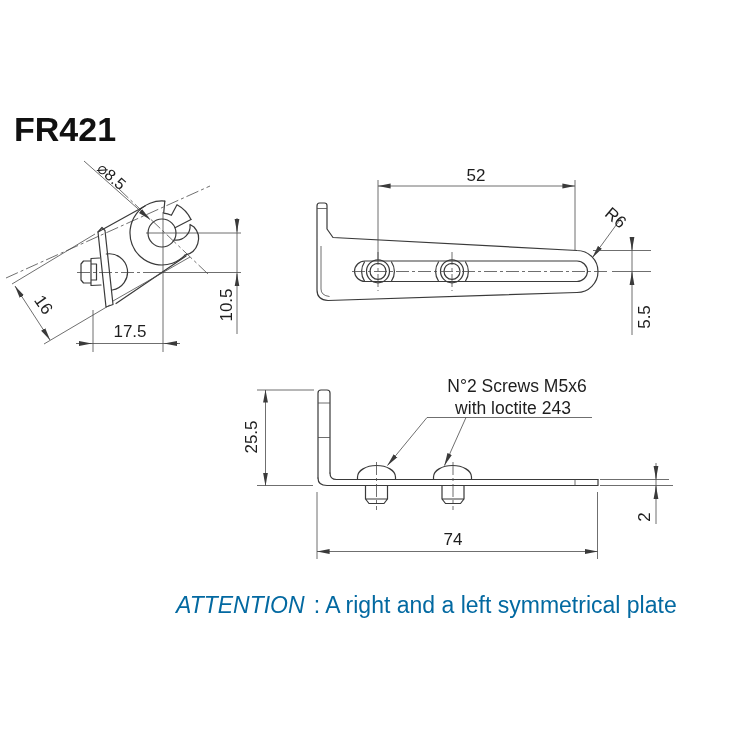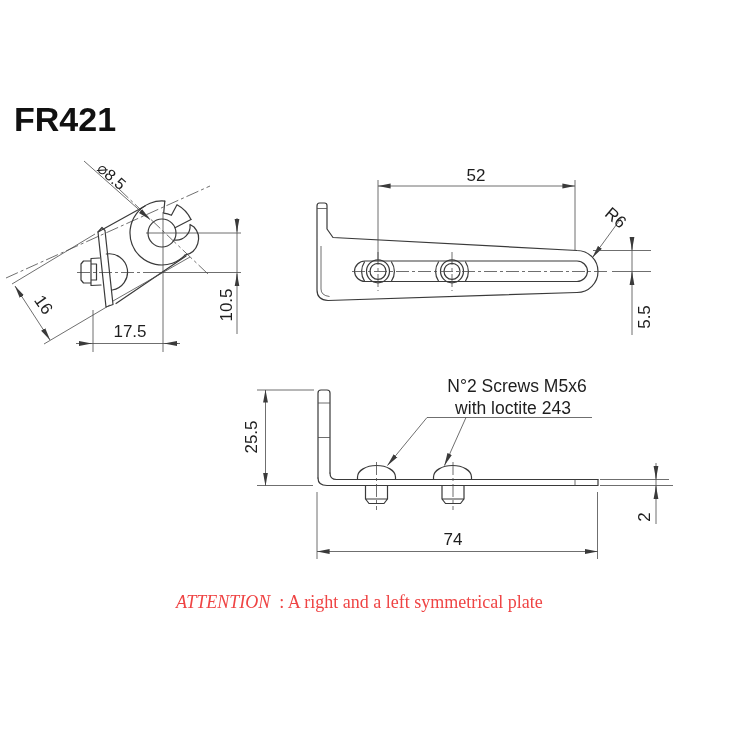--- a/index.html
+++ b/index.html
@@ -1,20 +1,20 @@
 <!DOCTYPE html>
 <html><head>
 <meta charset="utf-8">
 <style>
   html,body{margin:0;padding:0;background:#ffffff;}
   .page{position:relative;width:750px;height:750px;background:#ffffff;overflow:hidden;
         font-family:"Liberation Sans","DejaVu Sans",sans-serif;}
-  .title{position:absolute;left:14px;top:100px;font-size:34px;font-weight:700;color:#111;
+  .title{position:absolute;left:14px;top:110px;font-size:34px;font-weight:700;color:#111;
          letter-spacing:0px;}
-  .attention{position:absolute;left:176px;top:592px;font-size:18px;color:#ef4444;white-space:nowrap;font-family:Liberation Serif, serif;}
+  .attention{position:absolute;left:176px;top:592px;font-size:23px;color:#0369a1;white-space:nowrap;}
   .attention .att-label{font-style:italic;}
   .attention .att-rest{margin-left:9px;}
   svg{position:absolute;left:0;top:0;}
   svg text{font-family:"Liberation Sans","DejaVu Sans",sans-serif;fill:#1e1e1e;}
   .outline{fill:none;stroke:#3a3a3a;stroke-width:1.2;stroke-linejoin:round;stroke-linecap:round;}
   .thin{fill:none;stroke:#4a4a4a;stroke-width:0.8;stroke-linecap:butt;}
   .cl{fill:none;stroke:#4a4a4a;stroke-width:0.8;stroke-dasharray:13 3 3 3;}
   .dimtxt{font-size:16px;}
   .dimtxt-lg{font-size:17px;}
   .notetxt{font-size:17.5px;}

